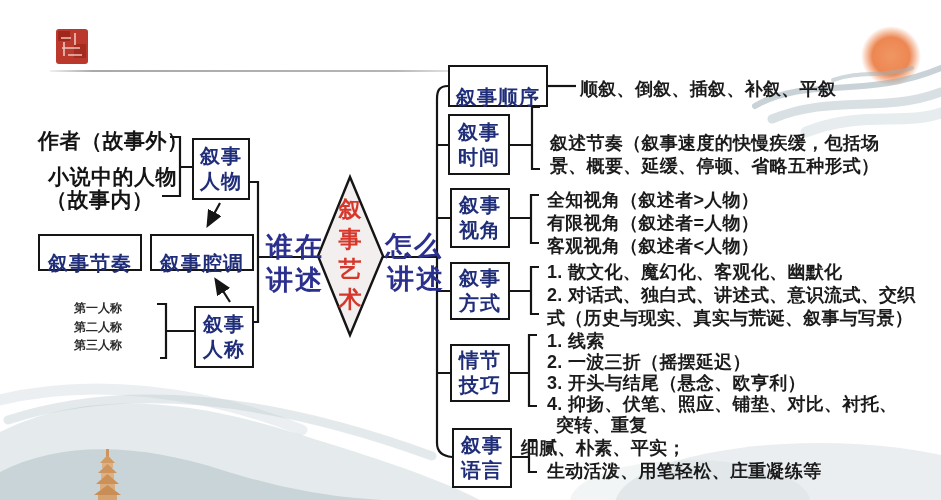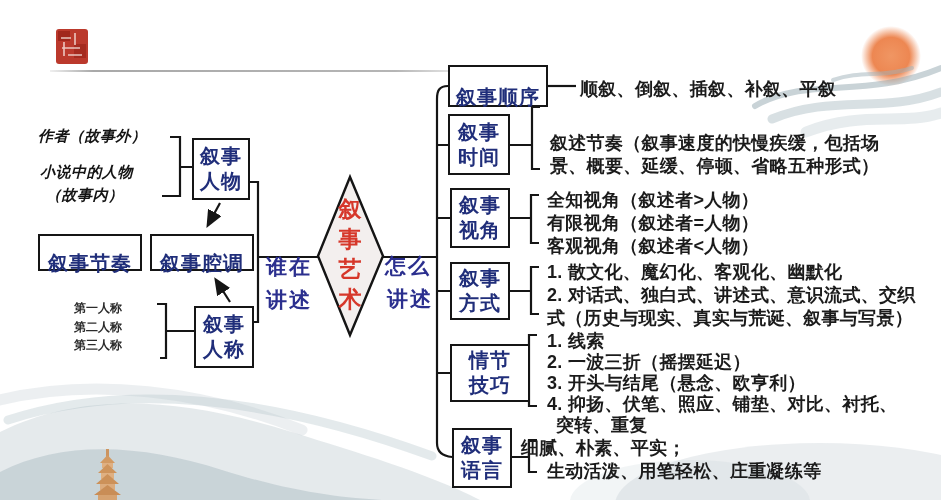--- a/index.html
+++ b/index.html
@@ -9,22 +9,22 @@
   }
   svg.layer{position:absolute;left:0;top:0;width:941px;height:500px;}
   .divider{position:absolute;left:50px;top:70px;width:432px;height:2px;
     background:linear-gradient(to right,rgba(150,150,150,.15),rgba(140,140,140,.75) 10%,rgba(150,150,150,.7) 80%,rgba(170,170,170,.05));}
   .nbox{position:absolute;box-sizing:border-box;border:2.5px solid #151515;background:#fff;
     color:#202e7a;font-weight:700;display:flex;flex-direction:column;align-items:center;justify-content:center;
     text-align:center;letter-spacing:1px;}
   .nbox .bl{font-size:20px;line-height:25px;white-space:nowrap;}
   .nbox.single .bl{font-size:20px;line-height:20px;margin-top:21px;}
   .dtl{position:absolute;color:#1b1b1b;font-weight:600;font-size:18px;white-space:nowrap;letter-spacing:.3px;}
-  .blk{position:absolute;color:#141414;font-weight:700;font-size:15px;white-space:nowrap;letter-spacing:.5px;font-style:italic;}
-  .qlbl{position:absolute;color:#2b2f8e;font-weight:700;font-size:21px;white-space:nowrap;letter-spacing:2px;margin-top:24px;}
+  .blk{position:absolute;color:#141414;font-weight:700;font-size:21px;white-space:nowrap;letter-spacing:.5px;}
+  .qlbl{position:absolute;color:#2b2f8e;font-weight:700;font-size:27px;white-space:nowrap;letter-spacing:2px;}
   .plist{position:absolute;left:74px;top:299px;color:#2b2b2b;font-weight:600;font-size:12px;line-height:18.5px;white-space:nowrap;}
   .center-label{position:absolute;left:327px;top:194px;width:46px;display:flex;flex-direction:column;align-items:center;
     color:#d6372a;font-weight:700;font-size:23px;line-height:30px;}
 </style>
 </head>
 <body>
 
 <div class="canvas">
 
   <svg class="layer" viewBox="0 0 941 500">
@@ -110,21 +110,21 @@
     <span>艺</span>
     <span>术</span>
   </div>
 
   <div class="qlbl" style="left:266px;top:229px;">谁在</div>
   <div class="qlbl" style="left:266px;top:262px;">讲述</div>
   <div class="qlbl" style="left:385px;top:228px;">怎么</div>
   <div class="qlbl" style="left:387px;top:261px;">讲述</div>
 
   <div class="blk" style="left:38px;top:127px;">作者（故事外）</div>
-  <div class="blk" style="left:40px;top:163px;">小说中的人物</div>
+  <div class="blk" style="left:48px;top:163px;">小说中的人物</div>
   <div class="blk" style="left:46px;top:186px;">（故事内）</div>
 
   <div class="plist">
     <div>第一人称</div>
     <div>第二人称</div>
     <div>第三人称</div>
   </div>
 
   <div class="nbox" style="left:192px;top:138px;width:58px;height:62px;">
     <span class="bl">叙事</span>
@@ -149,21 +149,21 @@
     <span class="bl">时间</span>
   </div>
   <div class="nbox" style="left:450px;top:188px;width:60px;height:60px;">
     <span class="bl">叙事</span>
     <span class="bl">视角</span>
   </div>
   <div class="nbox" style="left:450px;top:262px;width:60px;height:58px;">
     <span class="bl">叙事</span>
     <span class="bl">方式</span>
   </div>
-  <div class="nbox" style="left:450px;top:344px;width:80px;height:58px;">
+  <div class="nbox" style="left:450px;top:344px;width:60px;height:58px;">
     <span class="bl">情节</span>
     <span class="bl">技巧</span>
   </div>
   <div class="nbox" style="left:452px;top:428px;width:60px;height:60px;">
     <span class="bl">叙事</span>
     <span class="bl">语言</span>
   </div>
 
   <div class="dtl" style="left:580px;top:77px;">顺叙、倒叙、插叙、补叙、平叙</div>
 

